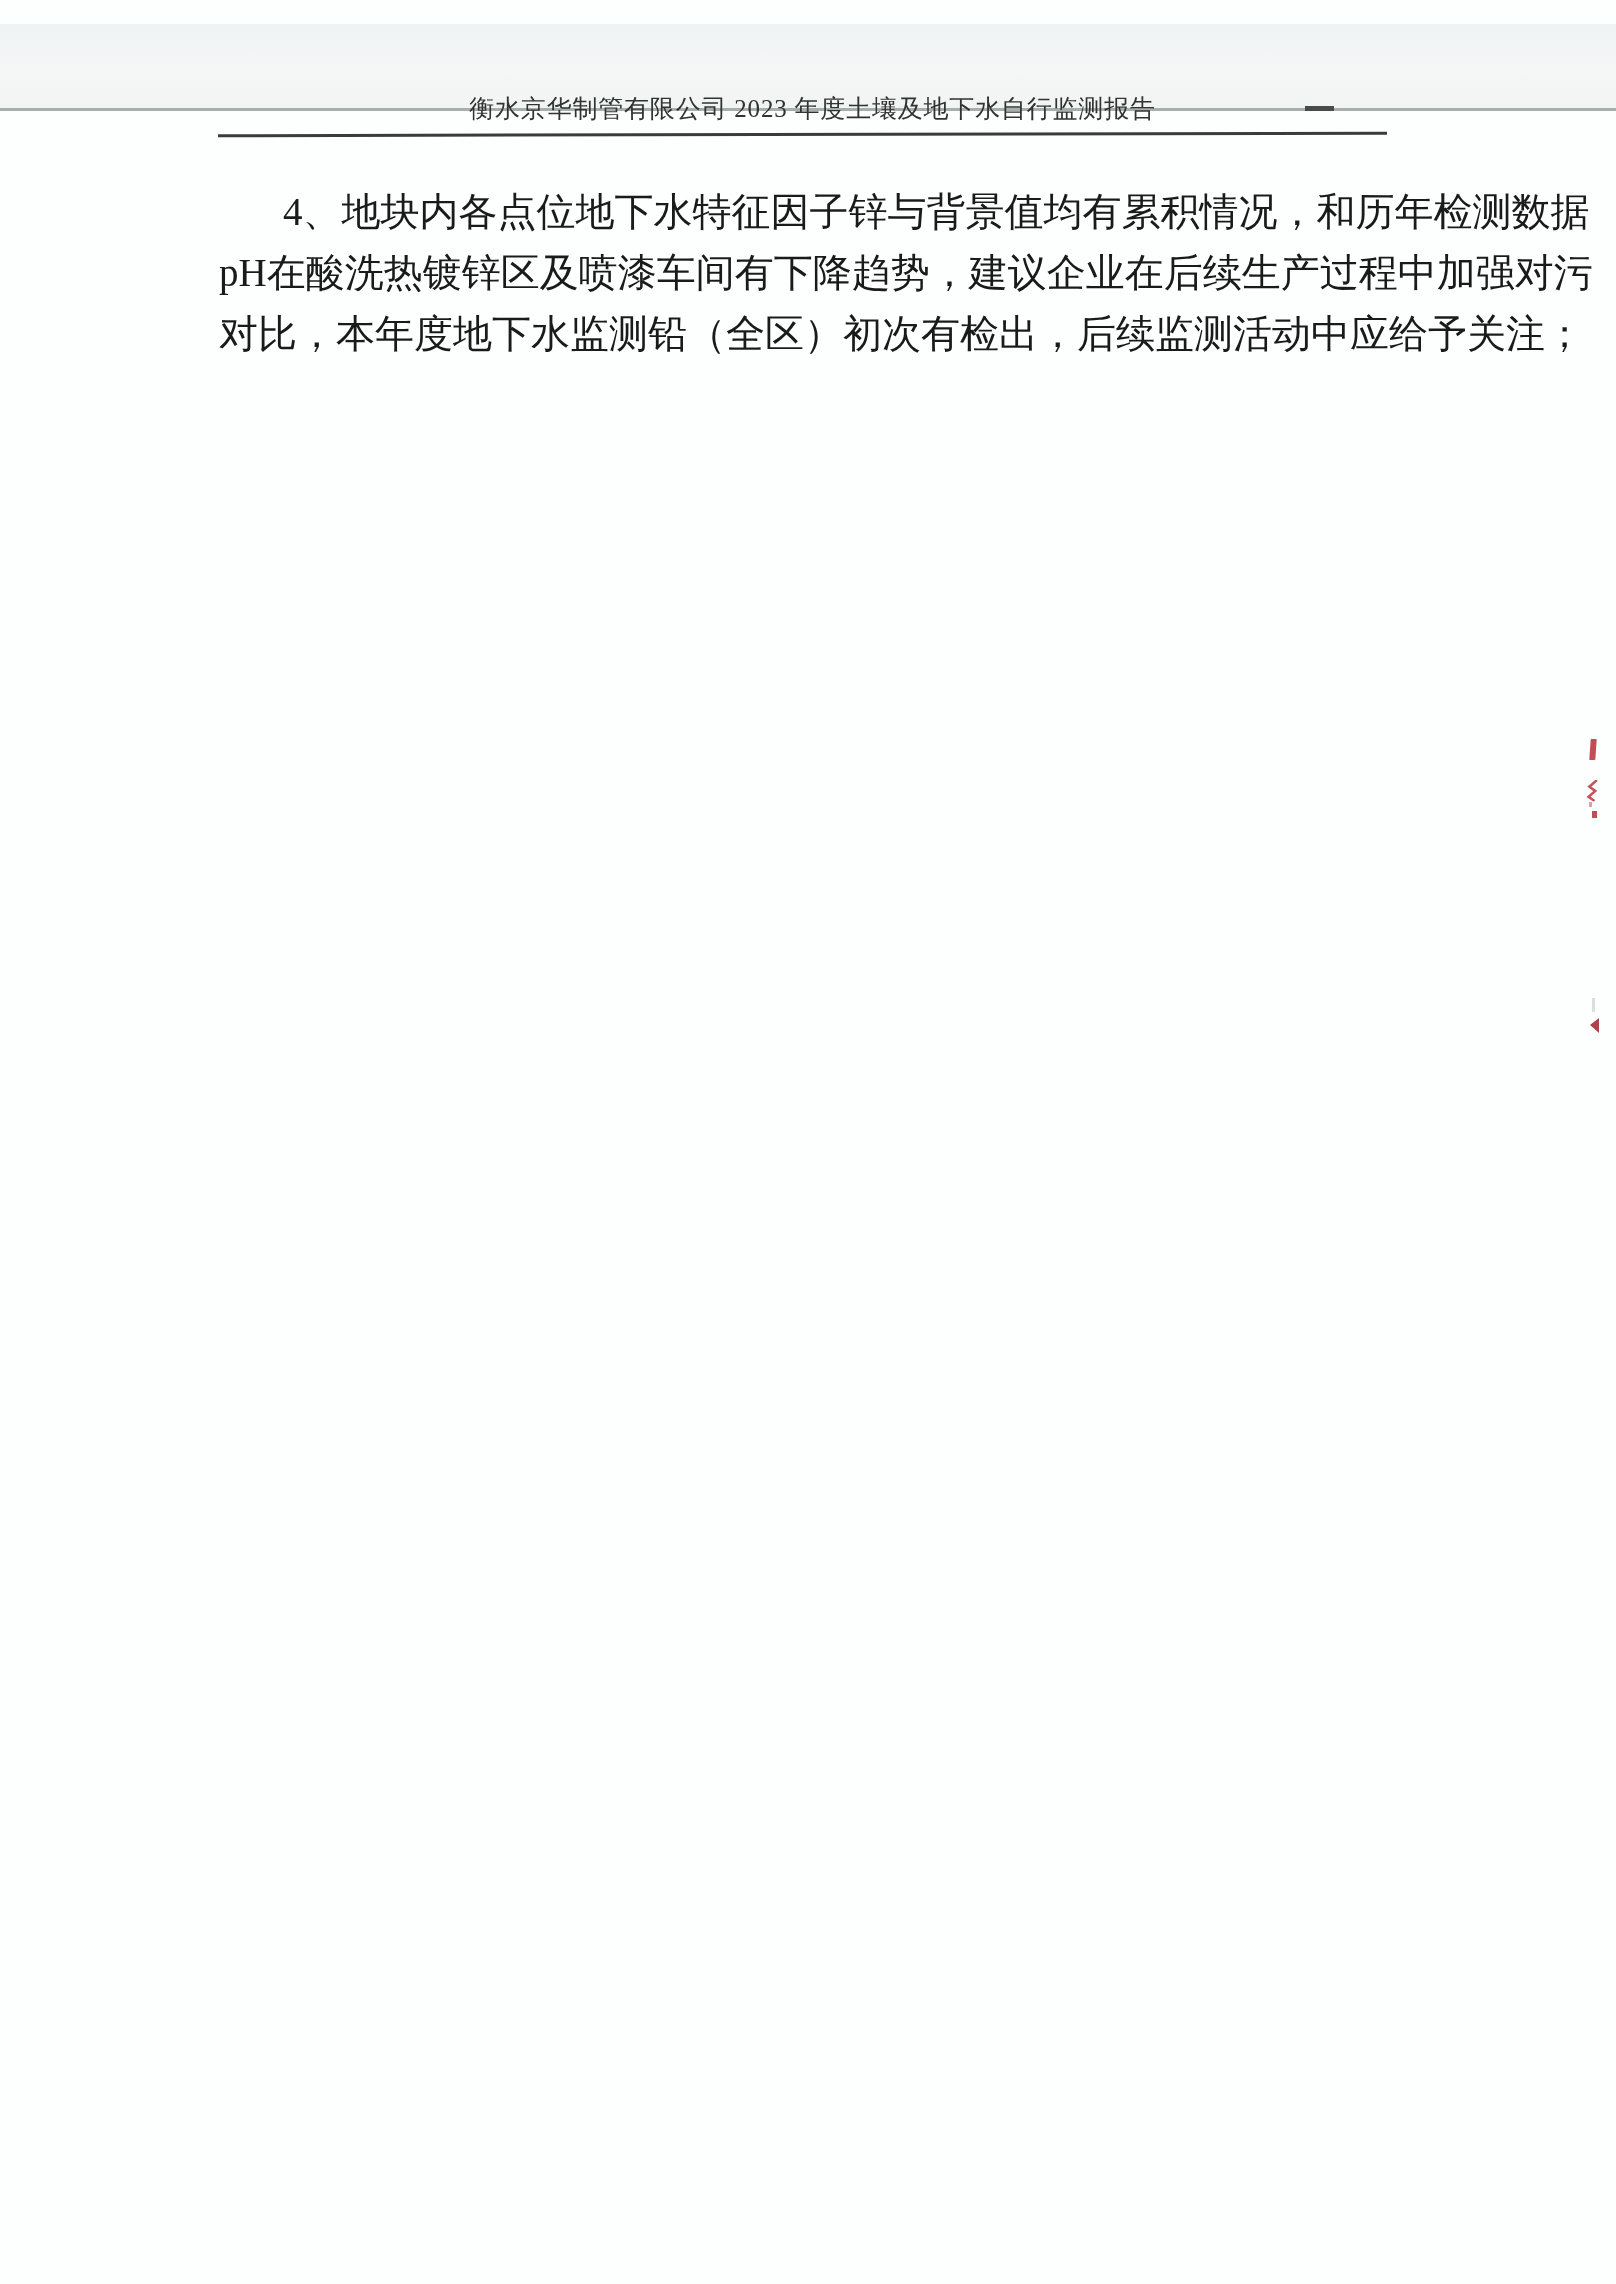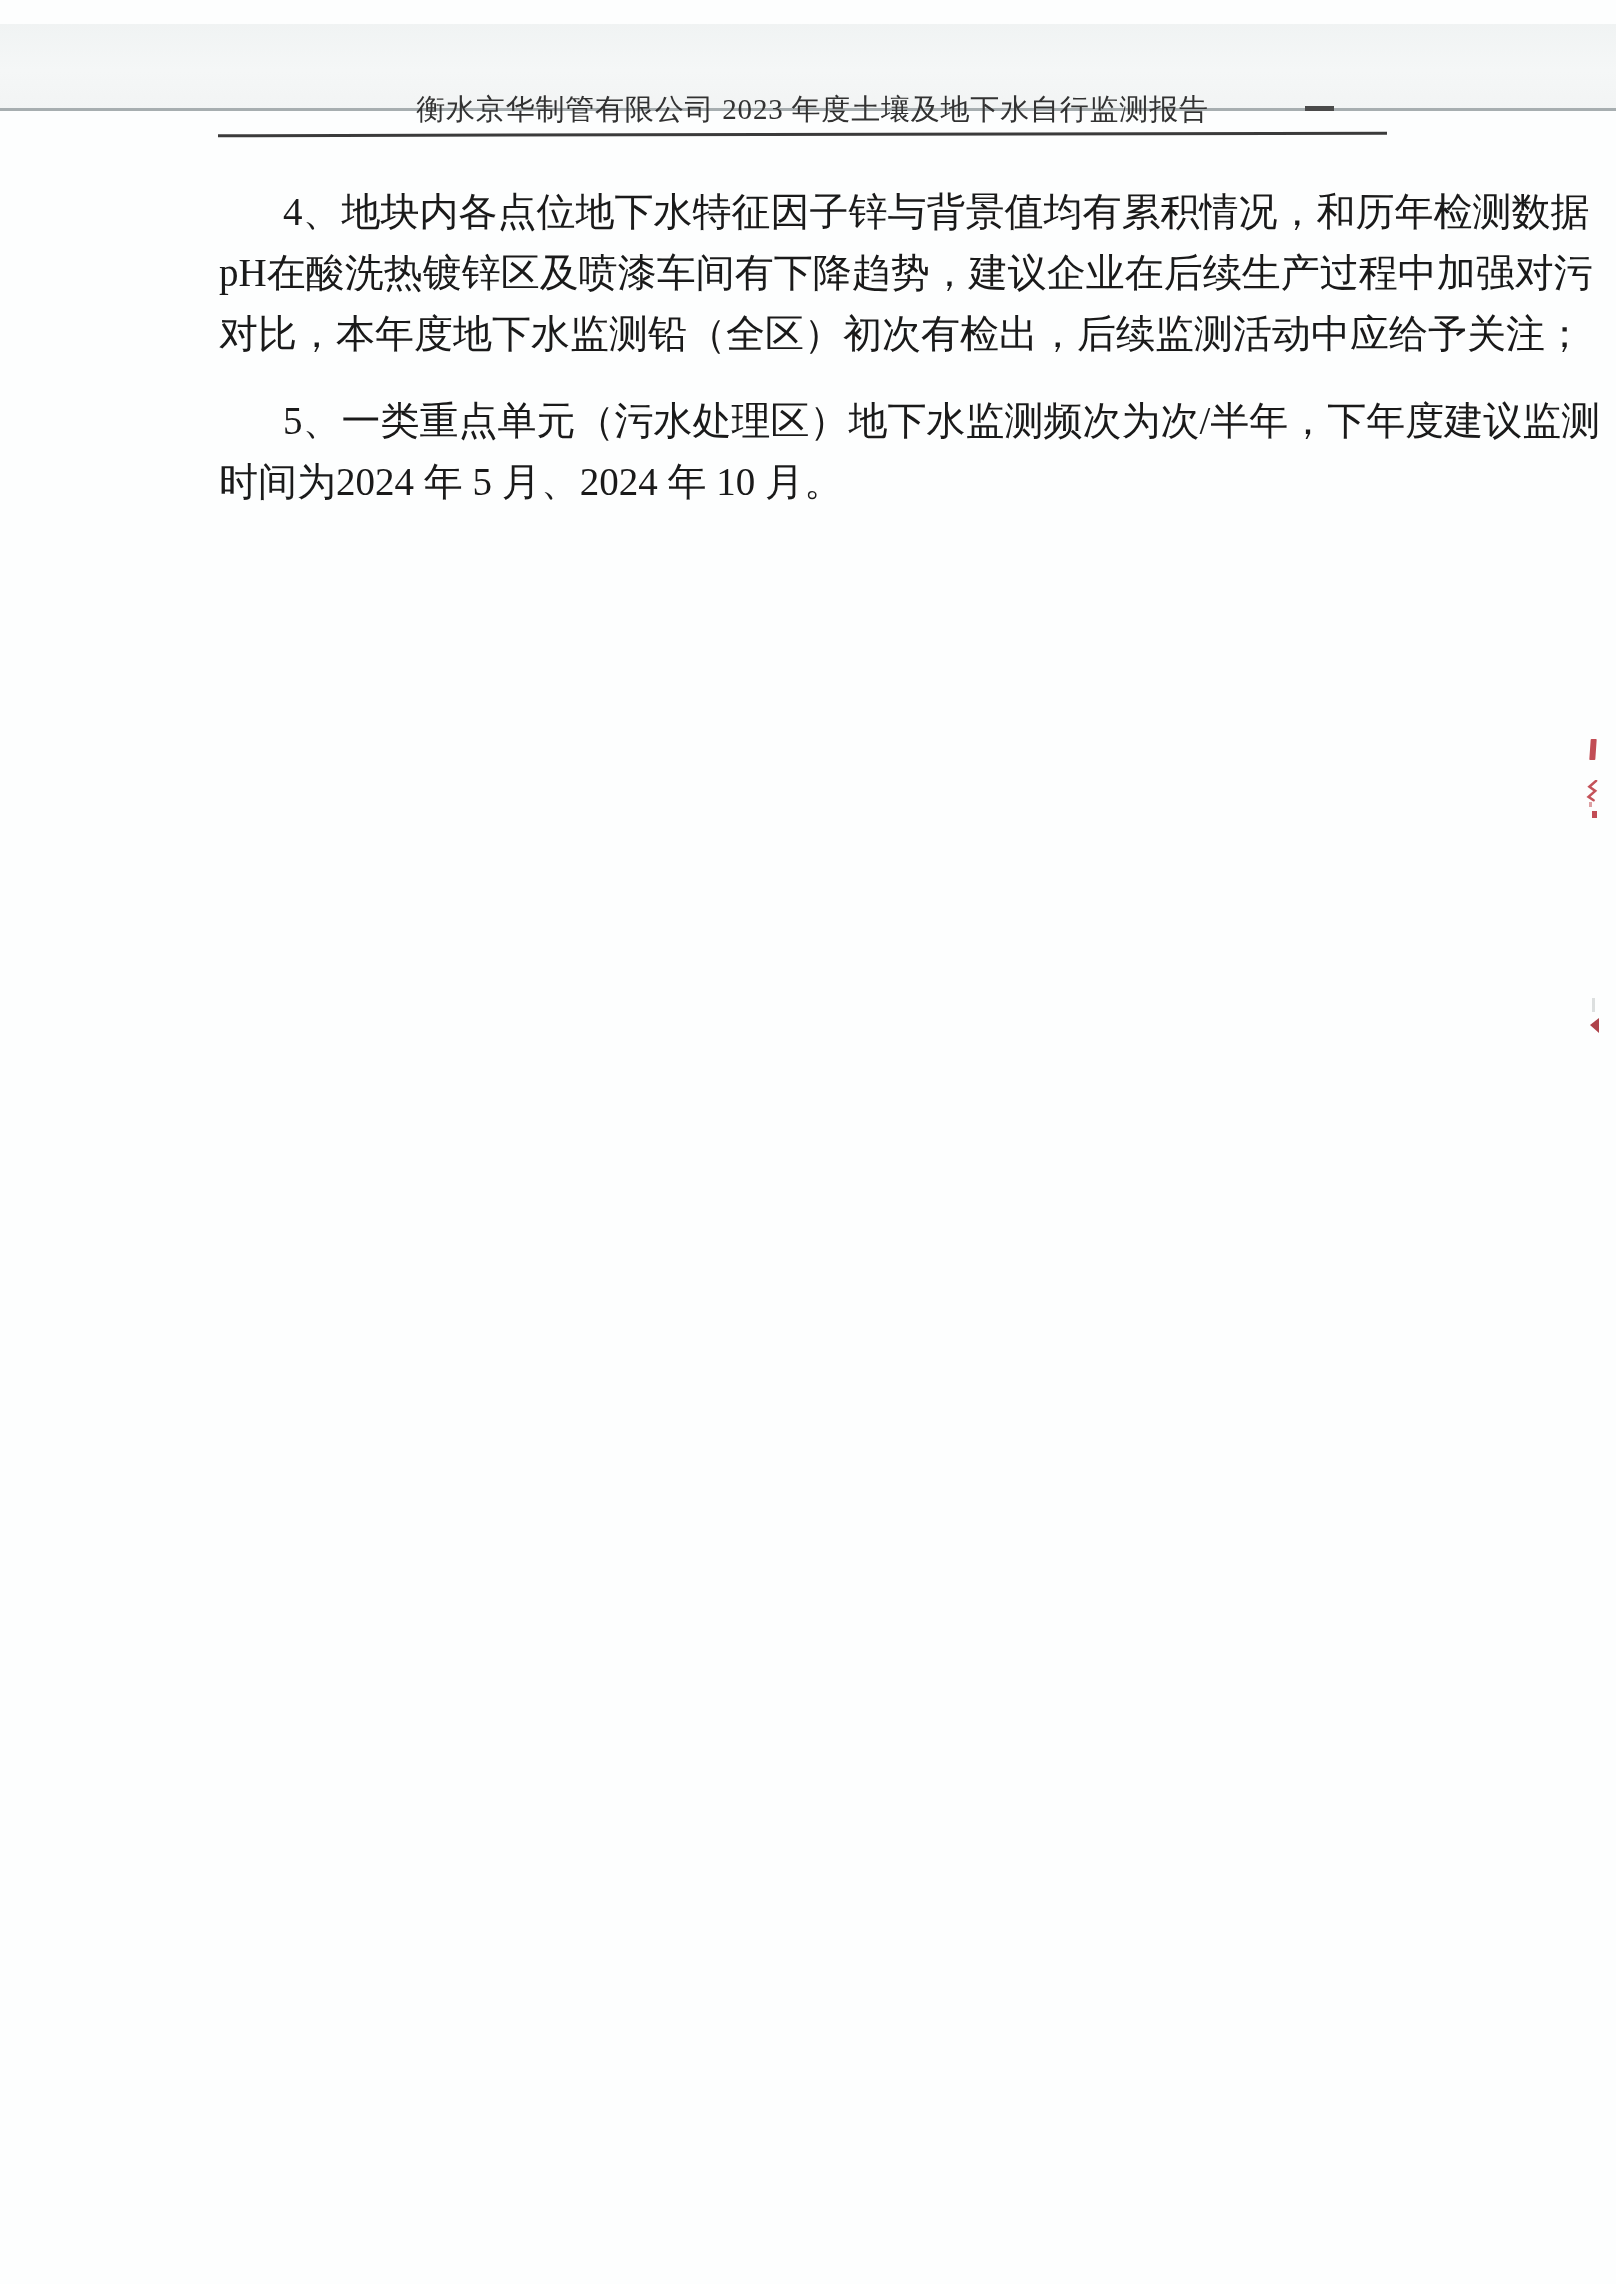--- a/index.html
+++ b/index.html
@@ -33,21 +33,21 @@
     position: absolute;
     top: 106px; left: 1305px;
     width: 29px; height: 5px;
     background: #4a4a4a;
   }
   
   .header-title {
     position: absolute;
     top: 93px; left: 0; right: 0;
     text-align: center;
-    font-size: 29px;
+    font-size: 25px;
     line-height: 32px;
     color: #323232;
     letter-spacing: 0.8px;
     white-space: nowrap;
     padding-left: 9px;
   }
   .header-rule {
     position: absolute;
     top: 133px; left: 218px;
     width: 1169px; height: 3.4px;
@@ -136,24 +136,20 @@
 
   <div class="header-title">衡水京华制管有限公司 2023 年度土壤及地下水自行监测报告</div>
   <div class="header-rule"></div>
 
   <div class="body-text">
     <div class="para">
         <div class="line first">4、地块内各点位地下水特征因子锌与背景值均有累积情况，和历年检测数据</div>
         <div class="line">pH在酸洗热镀锌区及喷漆车间有下降趋势，建议企业在后续生产过程中加强对污</div>
         <div class="line">对比，本年度地下水监测铅（全区）初次有检出，后续监测活动中应给予关注；</div>
       </div>
-    <div class="para">
-        <div class="line first">5、一类重点单元（污水处理区）地下水监测频次为次/半年，下年度建议监测</div>
-        <div class="line last">时间为2024 年 5 月、2024 年 10 月。</div>
-      </div>
   </div>
 
   <div class="red-dash"></div>
   <svg class="red-squiggle" viewBox="0 0 14 28" xmlns="http://www.w3.org/2000/svg">
     <path d="M12 1 L4 8 L11 13 L3 20 L9 24" fill="none" stroke="#c4535a" stroke-width="3" stroke-linecap="round"></path>
   </svg>
   <div class="red-tick"></div>
   <div class="red-dot"></div>
   <div class="gray-streak"></div>
   <div class="red-triangle"></div>

